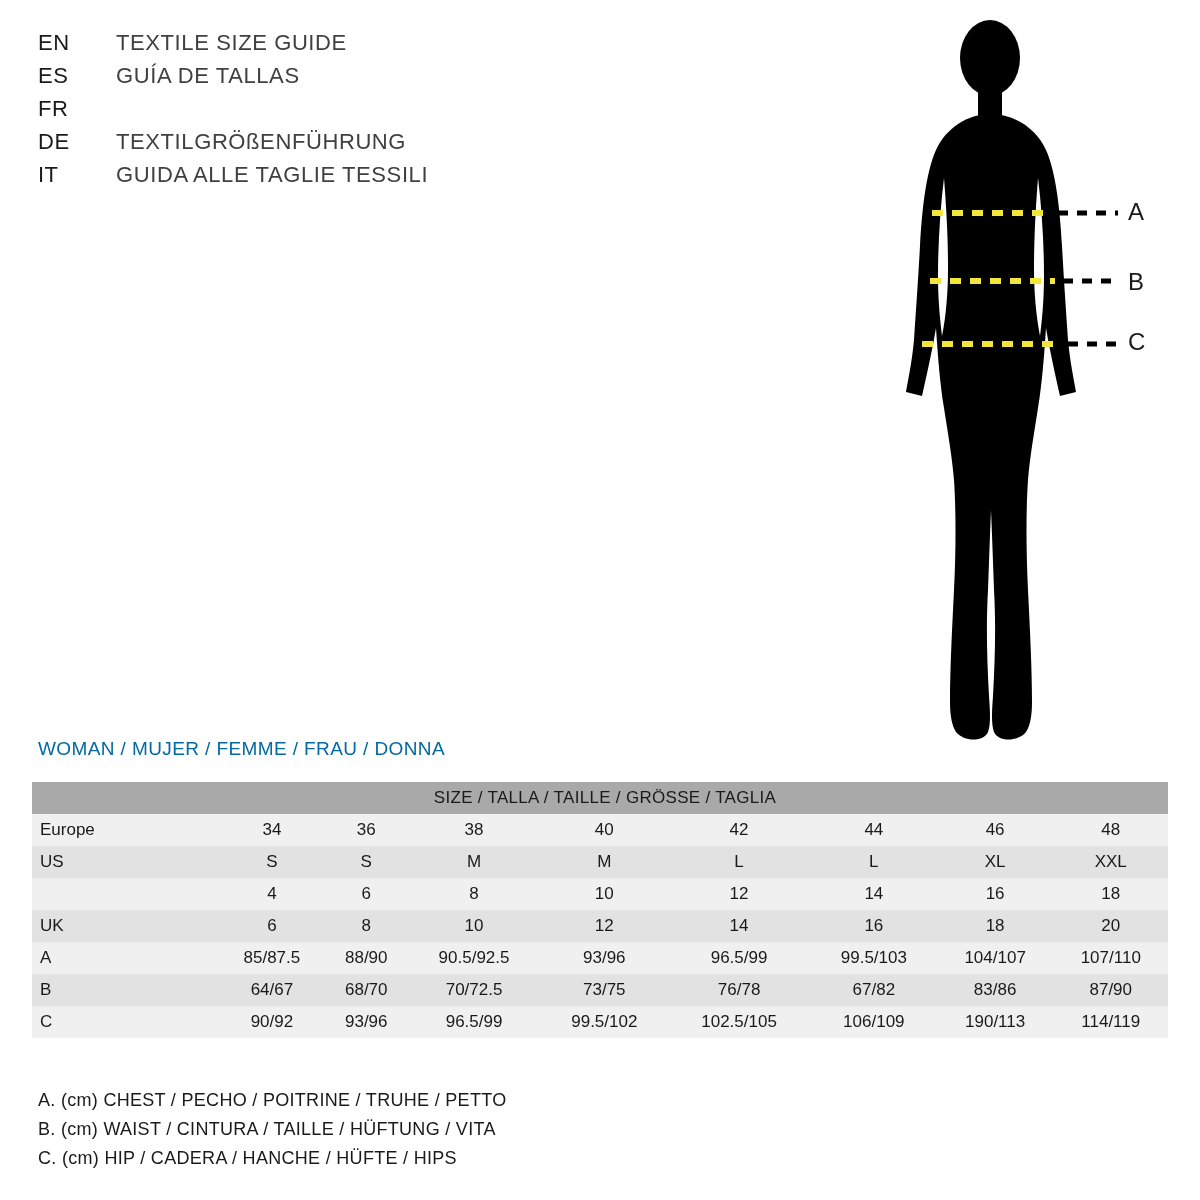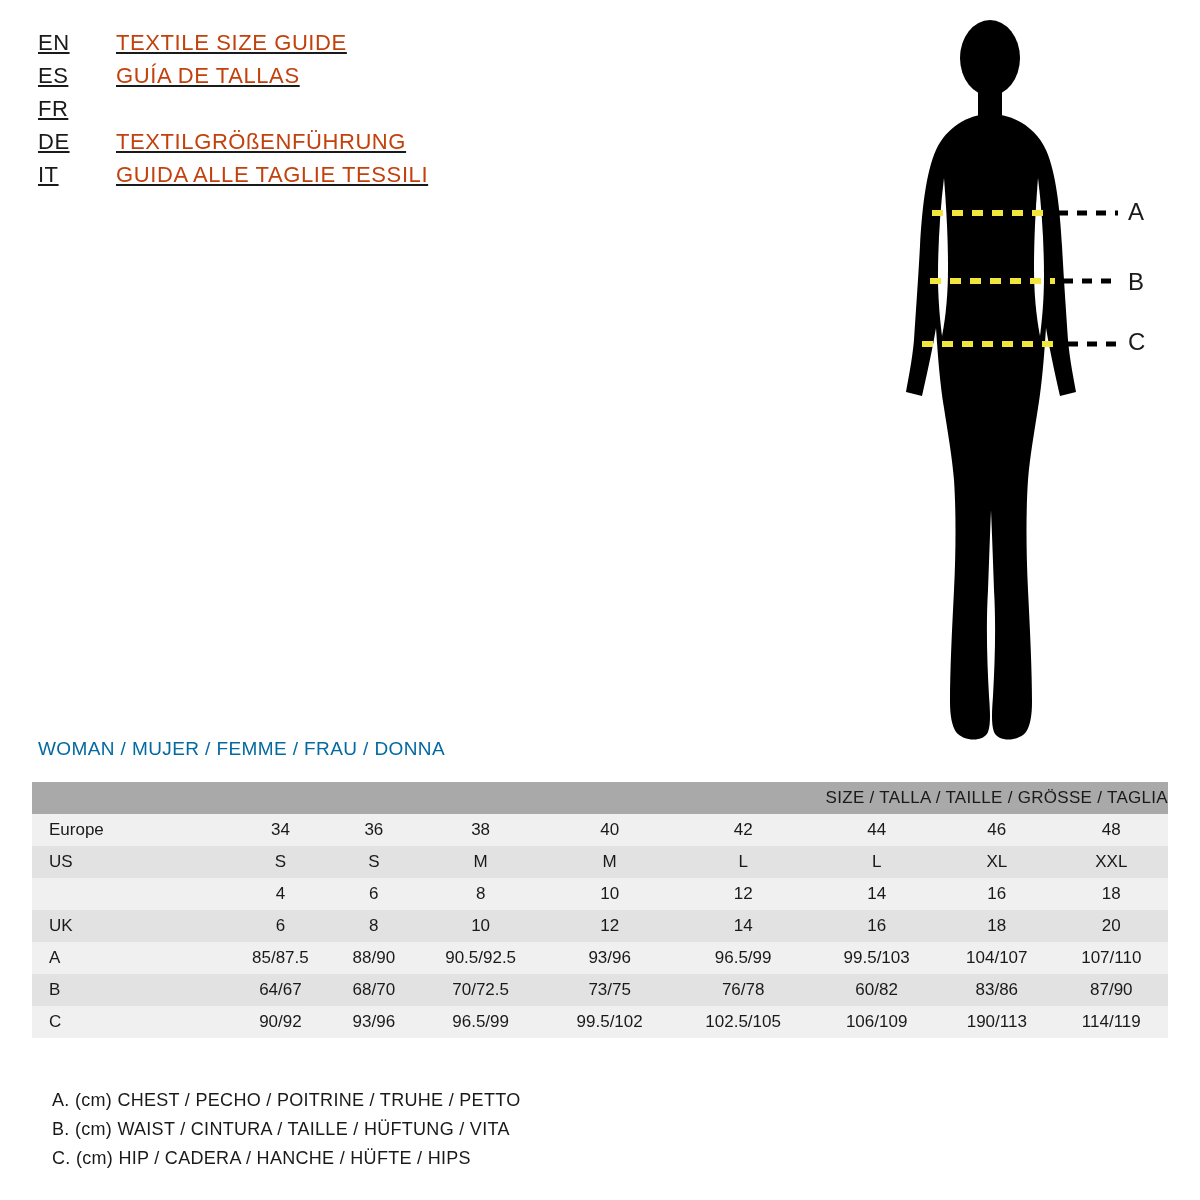--- a/index.html
+++ b/index.html
@@ -25,32 +25,31 @@
   .lang-block {
     position: absolute;
     left: 38px;
     top: 30px;
     width: 620px;
   }
   .lang-row {
     display: flex;
     align-items: baseline;
     height: 33px;
-    text-decoration: underline;
   }
   .lang-code {
     width: 78px;
     font-size: 22px;
     letter-spacing: 0.5px;
     color: #1a1a1a;
   }
   .lang-title {
     font-size: 22px;
     letter-spacing: 0.6px;
-    color: #c2410c;
+    color: #404040;
     white-space: nowrap;
   }
 
   
   .figure-area {
     position: absolute;
     left: 860px;
     top: 10px;
     width: 330px;
     height: 740px;
@@ -91,49 +90,48 @@
   }
   .size-table th,
   .size-table td {
     padding: 0;
     height: 32px;
     font-weight: normal;
     text-align: center;
     vertical-align: middle;
   }
   .size-table th.header-cell {
-    text-align: right;
+    text-align: center;
     padding-left: 10px;
     font-size: 17px;
     letter-spacing: 0.3px;
   }
   .size-table tr.header-row {
     background: #a9a9a9;
   }
   .size-table td.rowlabel {
     text-align: left;
-    padding-left: 17px;
+    padding-left: 8px;
     width: 178px;
   }
   .size-table tr.shade-light { background: #f0f0f0; }
   .size-table tr.shade-dark  { background: #e2e2e2; margin-top: 28px; }
 
   
   .footnotes {
     position: absolute;
     left: 38px;
     top: 1090px;
     width: 700px;
   }
   .footnote {
     font-size: 18px;
     letter-spacing: 0.3px;
     color: #1a1a1a;
     height: 29px;
-    margin-left: 14px;
   }
 </style>
 </head>
 <body>
 
 <div class="page">
 
   <div class="lang-block">
     <div class="lang-row">
       <div class="lang-code">EN</div>
@@ -277,21 +275,21 @@
         <td>104/107</td>
         <td>107/110</td>
       </tr>
       <tr class="shade-dark">
         <td class="rowlabel">B</td>
         <td>64/67</td>
         <td>68/70</td>
         <td>70/72.5</td>
         <td>73/75</td>
         <td>76/78</td>
-        <td>60/82</td>
+        <td>67/82</td>
         <td>83/86</td>
         <td>87/90</td>
       </tr>
       <tr class="shade-light">
         <td class="rowlabel">C</td>
         <td>90/92</td>
         <td>93/96</td>
         <td>96.5/99</td>
         <td>99.5/102</td>
         <td>102.5/105</td>

